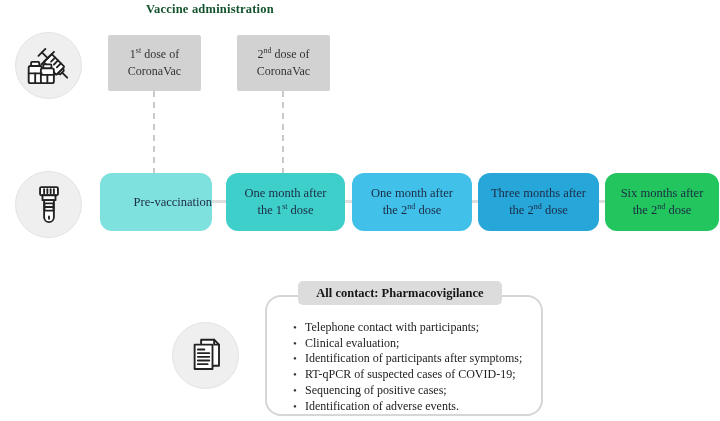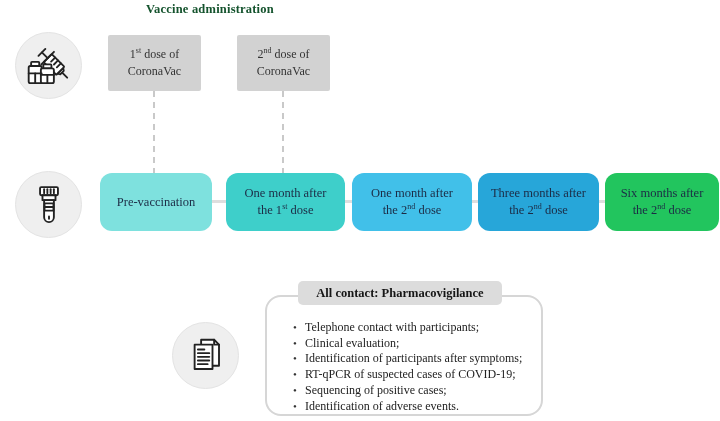--- a/index.html
+++ b/index.html
@@ -118,21 +118,21 @@
       <line class="icon-stroke" x1="26.5" y1="34.5" x2="37.5" y2="34.5"></line>
       <line class="icon-stroke" x1="32" y1="46" x2="32" y2="49"></line>
     </svg>
   </div>
 
   <div class="connector conn-1"></div>
   <div class="connector conn-2"></div>
   <div class="connector conn-3"></div>
   <div class="connector conn-4"></div>
 
-  <div class="tl-box tl-1" style="background: rgb(126, 225, 222);">
+  <div class="tl-box tl-1" style="background: rgb(126, 225, 222); align-items: flex-end;">
     <div>Pre-vaccination</div>
   </div>
   <div class="tl-box tl-2" style="background: rgb(62, 207, 202);">
     <div>One month after</div>
     <div><span>the 1</span><sup>st</sup><span> dose</span></div>
   </div>
   <div class="tl-box tl-3" style="background: rgb(65, 192, 233);">
     <div>One month after</div>
     <div><span>the 2</span><sup>nd</sup><span> dose</span></div>
   </div>

